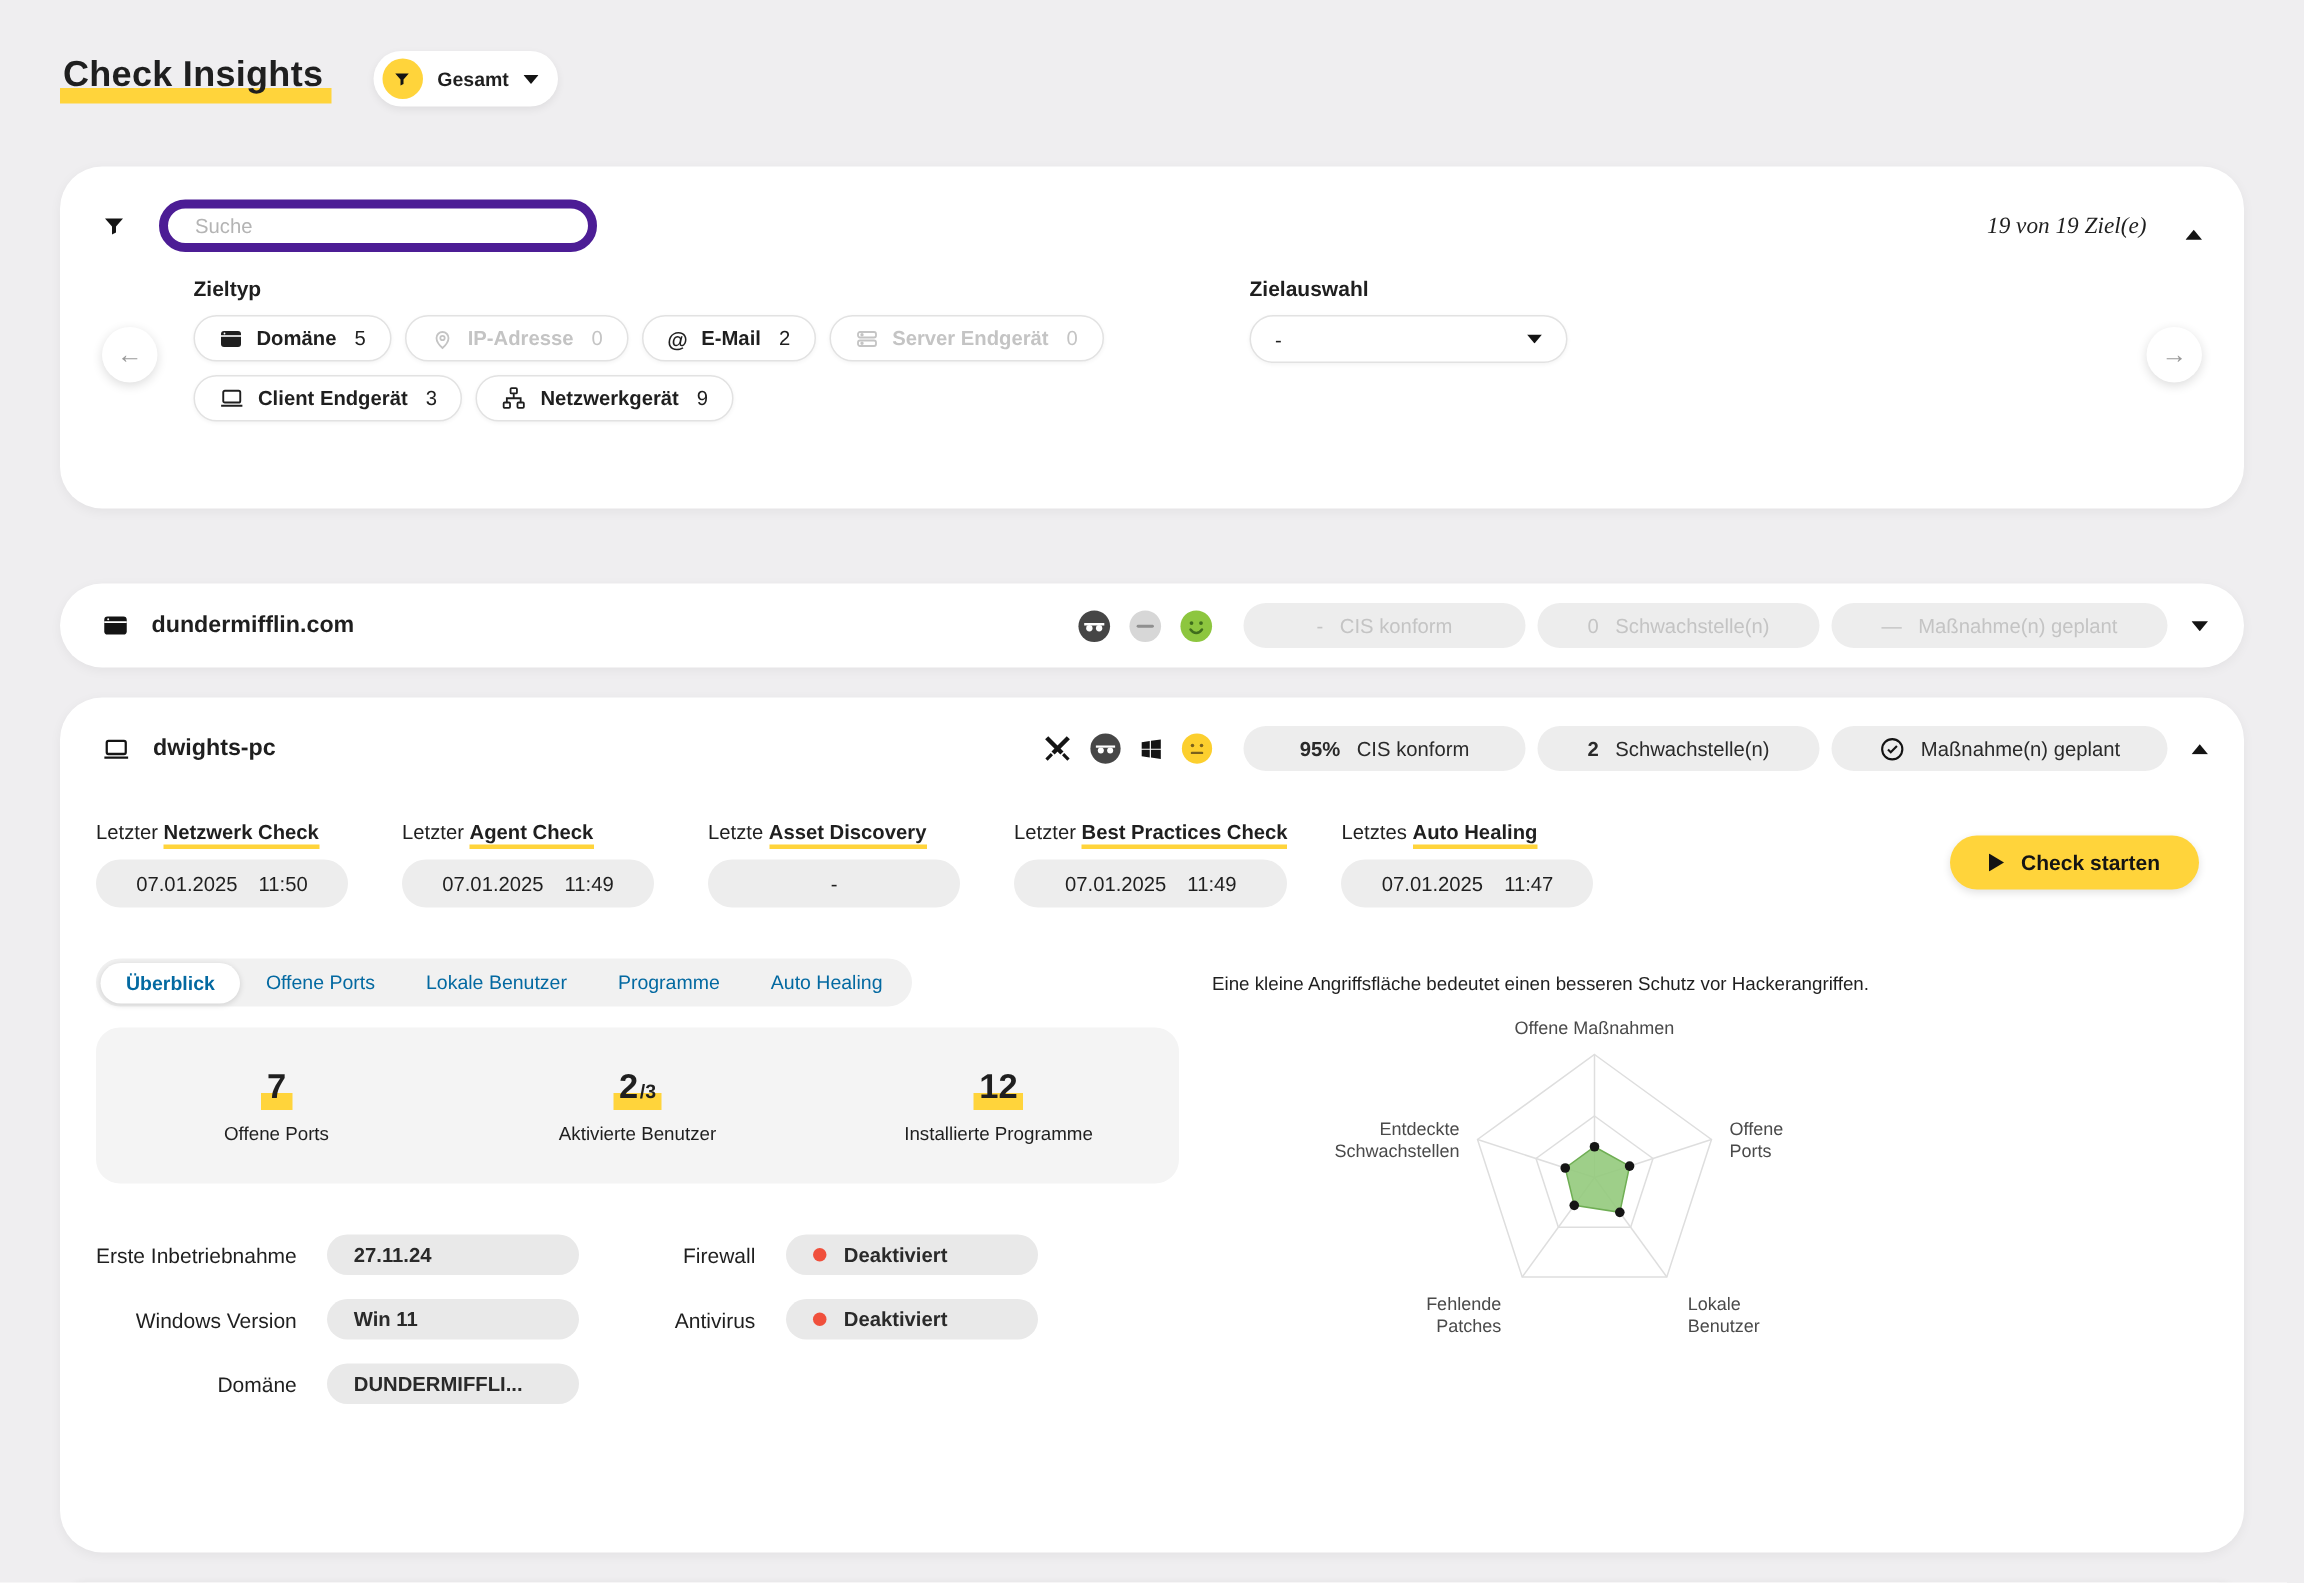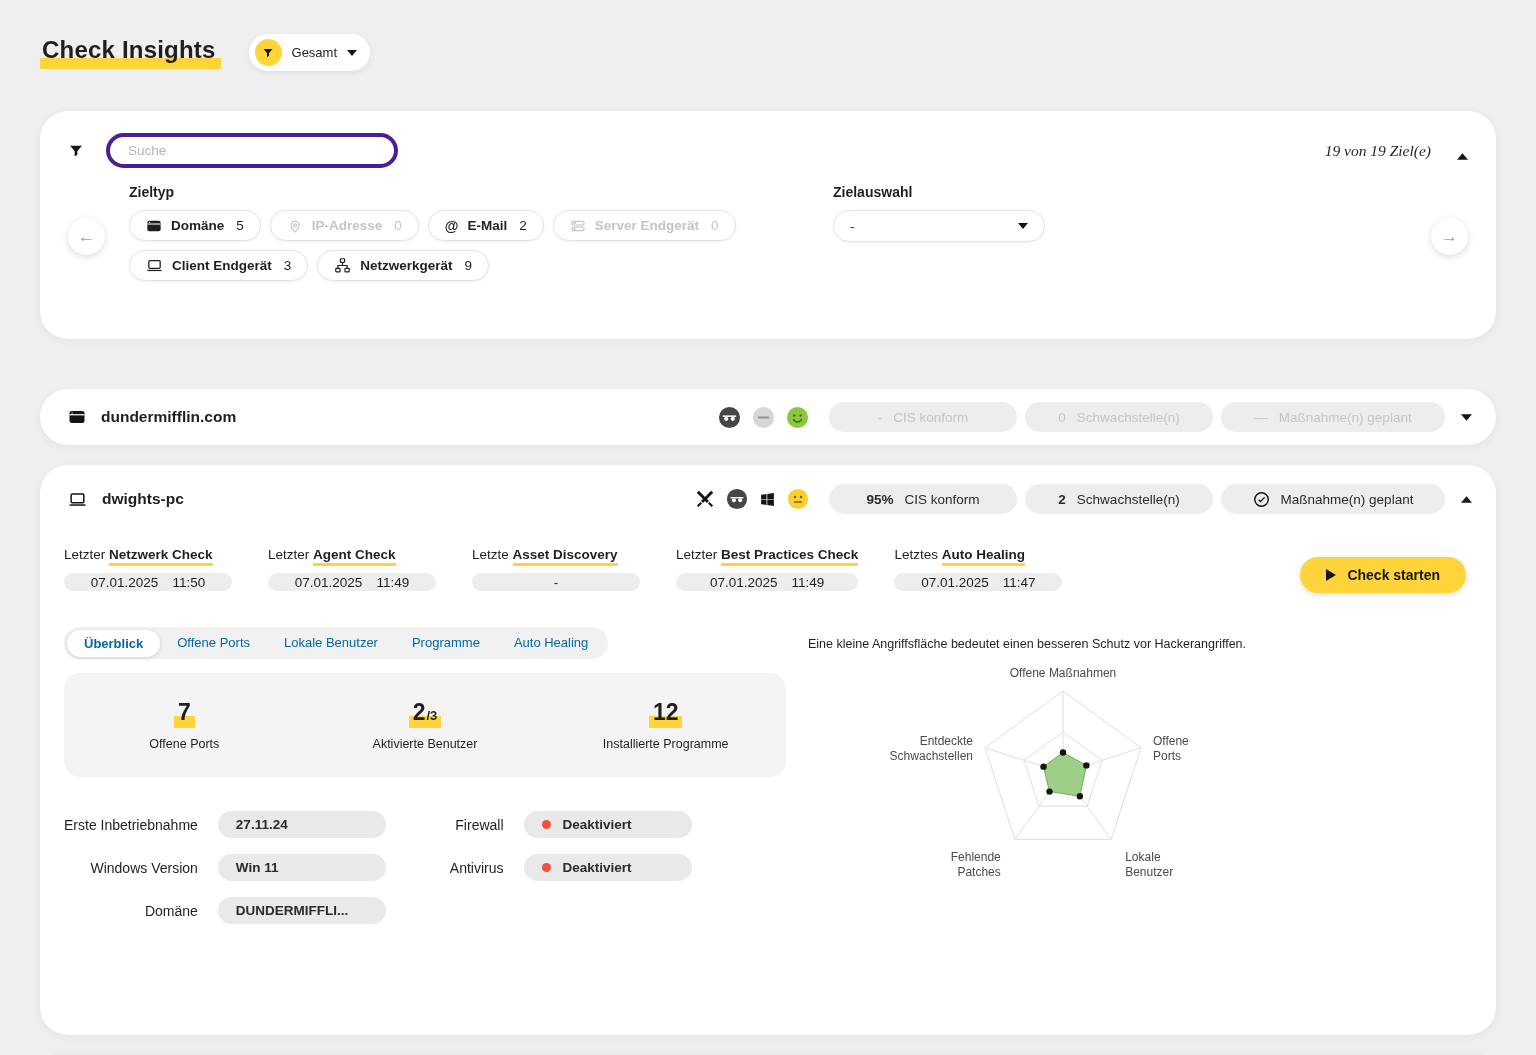--- a/index.html
+++ b/index.html
@@ -23,31 +23,31 @@
     font-size:24px;font-weight:bold;letter-spacing:.2px;
     background:linear-gradient(to top,var(--accent) 32%,transparent 32%);
     padding:0 5px 5px 2px;display:inline-block;
   }
   .scope-pill{
     background:#fff;border-radius:999px;padding:5px 13px 5px 6px;
     display:flex;align-items:center;gap:10px;box-shadow:0 2px 6px rgba(0,0,0,.07);cursor:pointer;
   }
   .scope-circle{width:27px;height:27px;border-radius:50%;background:var(--accent);
     display:flex;align-items:center;justify-content:center}
-  .scope-label{font-weight:normal;font-size:13px}
+  .scope-label{font-weight:bold;font-size:13px}
 
   
   .card{background:#fff;border-radius:28px;box-shadow:0 2px 8px rgba(0,0,0,.05)}
 
   
   .filter-card{height:228px;padding:0 28px;margin-bottom:50px}
   .filter-top{display:flex;align-items:center;gap:22px;padding-top:22px}
   .icon-btn{background:none;border:none;padding:0;cursor:pointer;color:#141414;display:flex;align-items:center}
   .search-input{
-    width:292px;height:35px;border:4px solid #4c1d95;border-radius:999px;
+    width:292px;height:35px;border:6px solid #4c1d95;border-radius:999px;
     padding:0 18px;font-size:13.5px;color:#333;outline:none;font-family:inherit;background:#fff;
   }
   .search-input::placeholder{color:#b4b4b4}
   .filter-top-right{margin-left:auto;display:flex;align-items:flex-end;gap:26px}
   .results-text{font-style:italic;font-size:15.5px;color:#1f1f1f;font-family:"Liberation Serif",serif}
 
   .filter-body{display:flex;margin-top:16px}
   .nav-circle{
     width:37px;height:37px;border-radius:50%;background:#fff;border:none;
     box-shadow:0 2px 7px rgba(0,0,0,.14);color:#9a9a9a;font-size:17px;
@@ -93,21 +93,21 @@
   
   .expanded-card{min-height:570px;margin-bottom:20px;padding-bottom:26px}
   .expanded-header{height:68px;display:flex;align-items:center;padding:0 24px 0 28px;cursor:pointer}
   .detail{padding:0 30px 0 24px}
 
   .checks-row{display:flex;align-items:flex-start;gap:36px;margin-top:14px}
   .check-group{display:flex;flex-direction:column}
   .check-label{font-size:13.5px;margin-bottom:11px;white-space:nowrap}
   .check-label b{border-bottom:3px solid var(--accent);padding-bottom:1px}
   .check-value{
-    align-self:stretch;min-width:168px;background:#ededed;border-radius:999px;height:18px;
+    align-self:stretch;min-width:168px;background:#ededed;border-radius:999px;height:32px;
     display:flex;align-items:center;justify-content:center;gap:14px;font-size:13.5px;padding:0 18px;
   }
   .check-value span:empty{display:none}
   .start-btn{
     margin-left:auto;margin-top:10px;background:var(--accent);border:none;border-radius:999px;
     height:36px;padding:0 26px;font-weight:bold;font-size:14px;color:#141414;
     display:flex;align-items:center;gap:11px;cursor:pointer;font-family:inherit;flex-shrink:0;
     box-shadow:0 2px 6px rgba(0,0,0,.12);
   }
 

